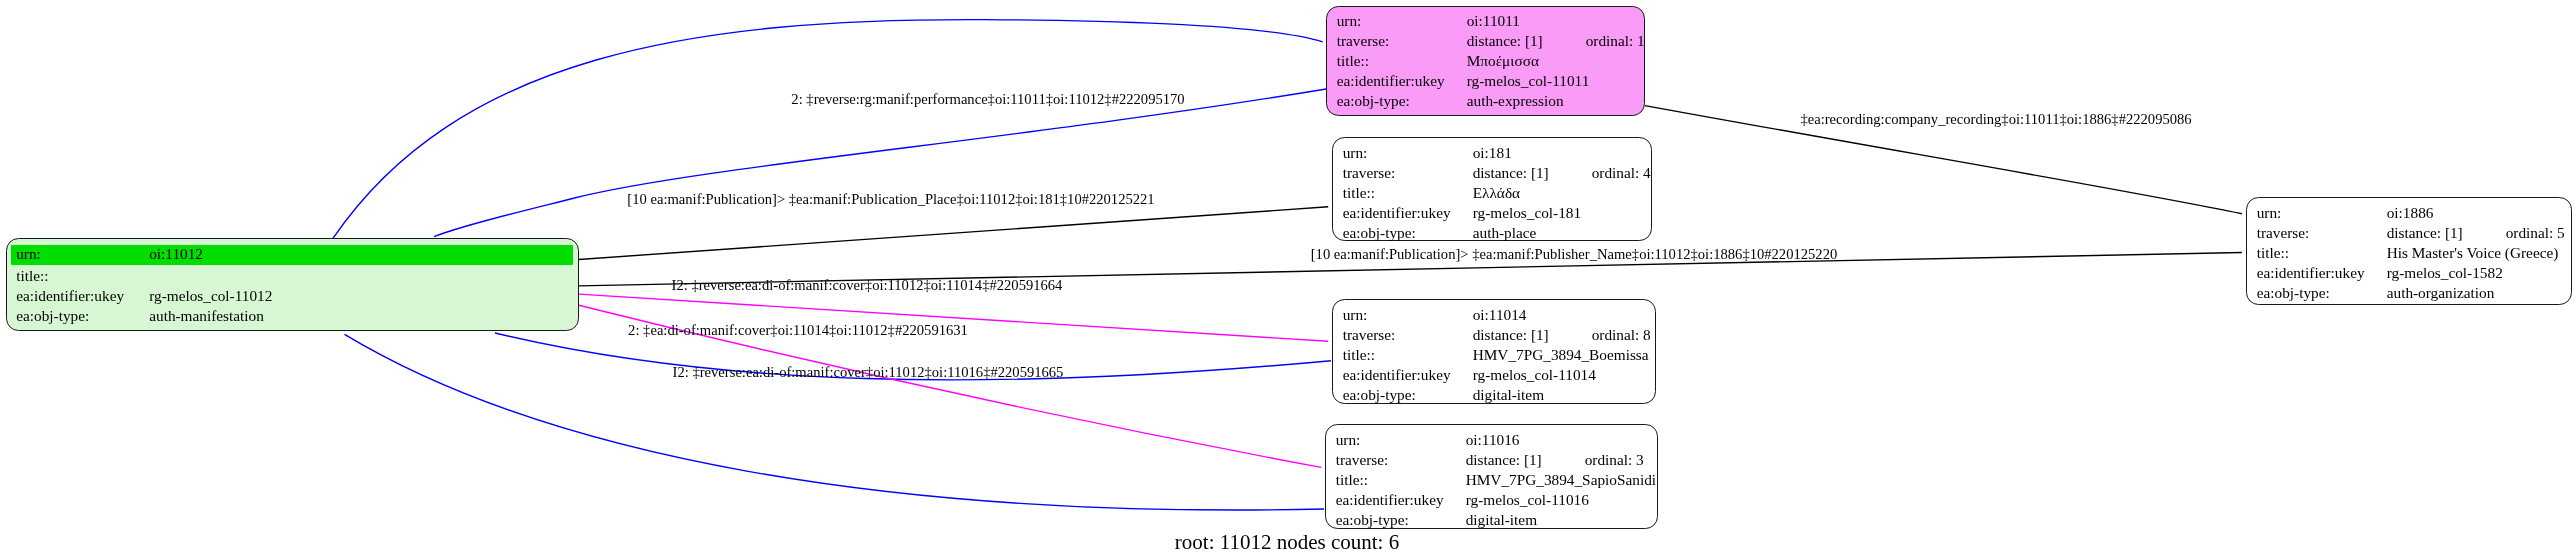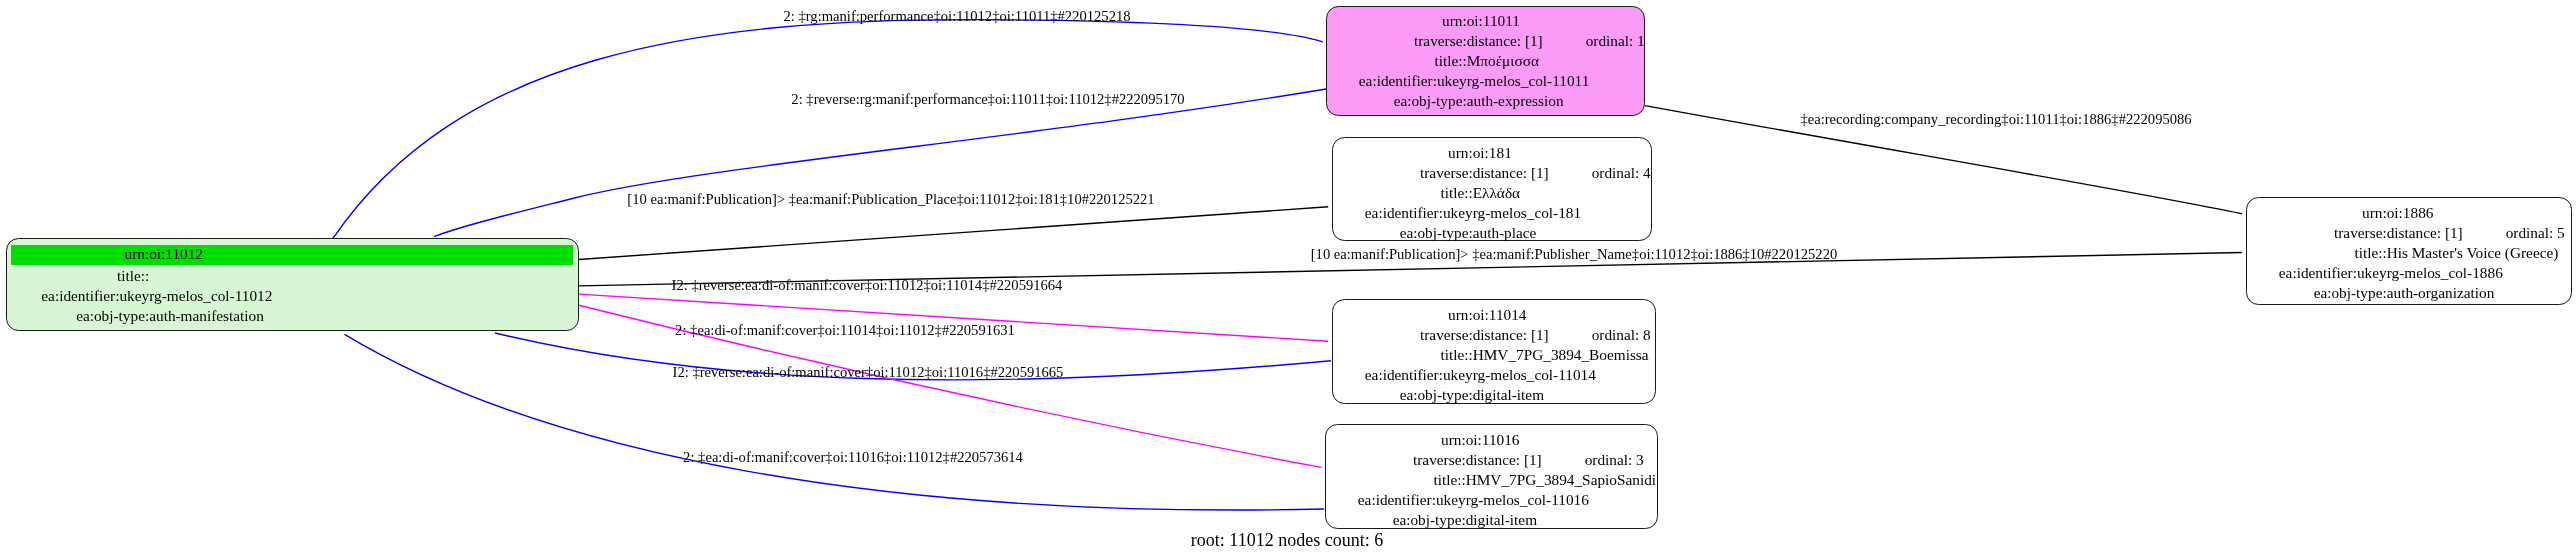--- a/index.html
+++ b/index.html
@@ -9,34 +9,34 @@
   }
   #edges { position:absolute; left:0; top:0; width:2576px; height:555px; }
   #edges path { fill:none; stroke-width:2; }
 
   .node {
     position:absolute; box-sizing:border-box; background:#ffffff;
     border:1.4px solid #1a1a1a; border-radius:12.5px; padding:4.9px 0 0 0;
     font-size:15.3px; color:#000; z-index:2;
   }
   .node .row { display:flex; padding:0.7px 9.7px; line-height:18.7px; white-space:nowrap; overflow:hidden; }
-  .node .k { width:130px; flex:none;text-align:right; }
+  .node .k { width:130px; flex:none; }
   .node .v  { flex:none;font-family:Liberation Serif, serif; }
   .node .v-dist { width:119px; flex:none; }
   .node-root { background:#d7f6d3; font-size:15.3px; }
   .node-root .k { width:133px; }
   .node-root .row.hl { background:#00dd00; margin:0.7px 4.2px 1.4px 4.2px; padding:0.7px 5.5px; border-radius:0.7px; }
   .node-expression { background:#fa9bf7; }
 
   .edge-label {
     position:absolute; white-space:nowrap; font-size:14.6px; color:#000;
     transform:translateX(-50%); z-index:3;
   }
   .footer-label {
-    position:absolute; white-space:nowrap; font-size:18px; color:#000;
+    position:absolute; white-space:nowrap; font-size:21px; color:#000;
     transform:translateX(-50%); z-index:3;
   }
 </style>
 </head>
 <body>
 
 <div id="canvas">
 
   <svg id="edges" viewBox="0 0 3716 800" xmlns="http://www.w3.org/2000/svg">
     <defs>
@@ -184,34 +184,32 @@
       <span class="k">traverse:</span>
       <span class="v v-dist">distance: [1]</span>
       <span class="v">ordinal: 5</span>
     </div>
     <div class="row">
       <span class="k">title::</span>
       <span class="v">His Master's Voice (Greece)</span>
     </div>
     <div class="row">
       <span class="k">ea:identifier:ukey</span>
-      <span class="v">rg-melos_col-1886</span>
+      <span class="v">rg-melos_col-1582</span>
     </div>
     <div class="row">
       <span class="k">ea:obj-type:</span>
       <span class="v">auth-organization</span>
     </div>
   </div>
 
-  <div class="edge-label" style="left:957px;top:8.3px">2: ‡rg:manif:performance‡oi:11012‡oi:11011‡#220125218</div>
   <div class="edge-label" style="left:988px;top:91px">2: ‡reverse:rg:manif:performance‡oi:11011‡oi:11012‡#222095170</div>
   <div class="edge-label" style="left:891px;top:191px">[10 ea:manif:Publication]&gt; ‡ea:manif:Publication_Place‡oi:11012‡oi:181‡10#220125221</div>
   <div class="edge-label" style="left:1574px;top:246px">[10 ea:manif:Publication]&gt; ‡ea:manif:Publisher_Name‡oi:11012‡oi:1886‡10#220125220</div>
   <div class="edge-label" style="left:1996px;top:111px">‡ea:recording:company_recording‡oi:11011‡oi:1886‡#222095086</div>
   <div class="edge-label" style="left:867px;top:277px">I2: ‡reverse:ea:di-of:manif:cover‡oi:11012‡oi:11014‡#220591664</div>
-  <div class="edge-label" style="left:845px;top:322px">2: ‡ea:di-of:manif:cover‡oi:11014‡oi:11012‡#220591631</div>
+  <div class="edge-label" style="left:798px;top:322px">2: ‡ea:di-of:manif:cover‡oi:11014‡oi:11012‡#220591631</div>
   <div class="edge-label" style="left:868px;top:364px">I2: ‡reverse:ea:di-of:manif:cover‡oi:11012‡oi:11016‡#220591665</div>
-  <div class="edge-label" style="left:853px;top:449px">2: ‡ea:di-of:manif:cover‡oi:11016‡oi:11012‡#220573614</div>
 
   <div class="footer-label" style="left:1287px;top:530px">root: 11012 nodes count: 6</div>
 
 </div>
 
 
 </body></html>

